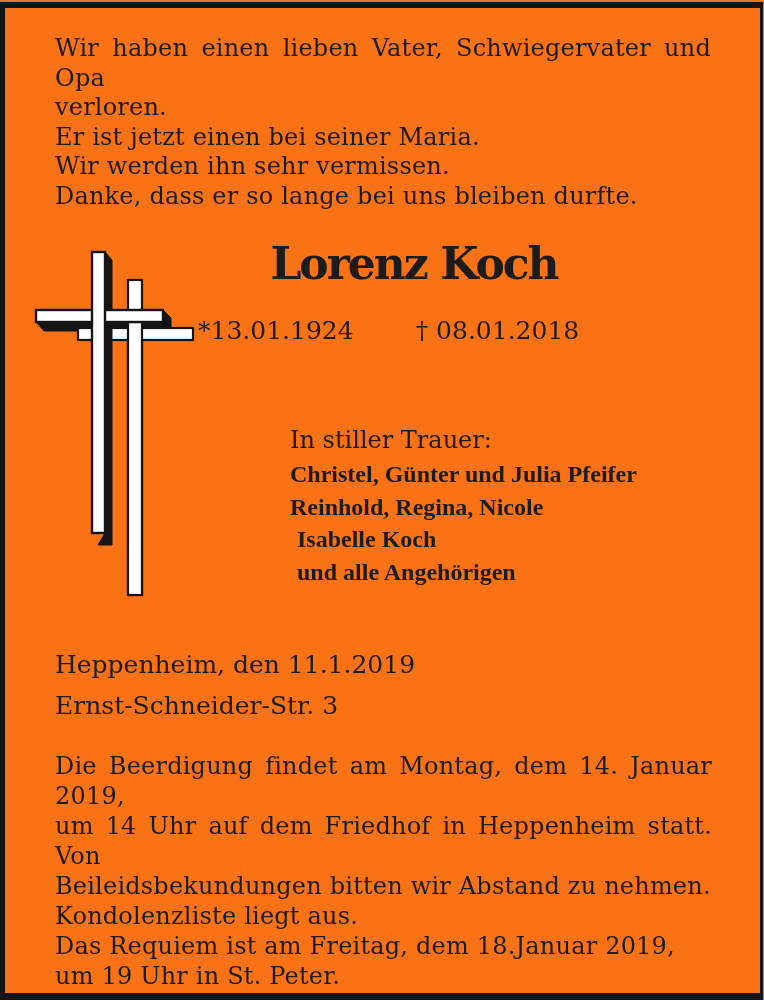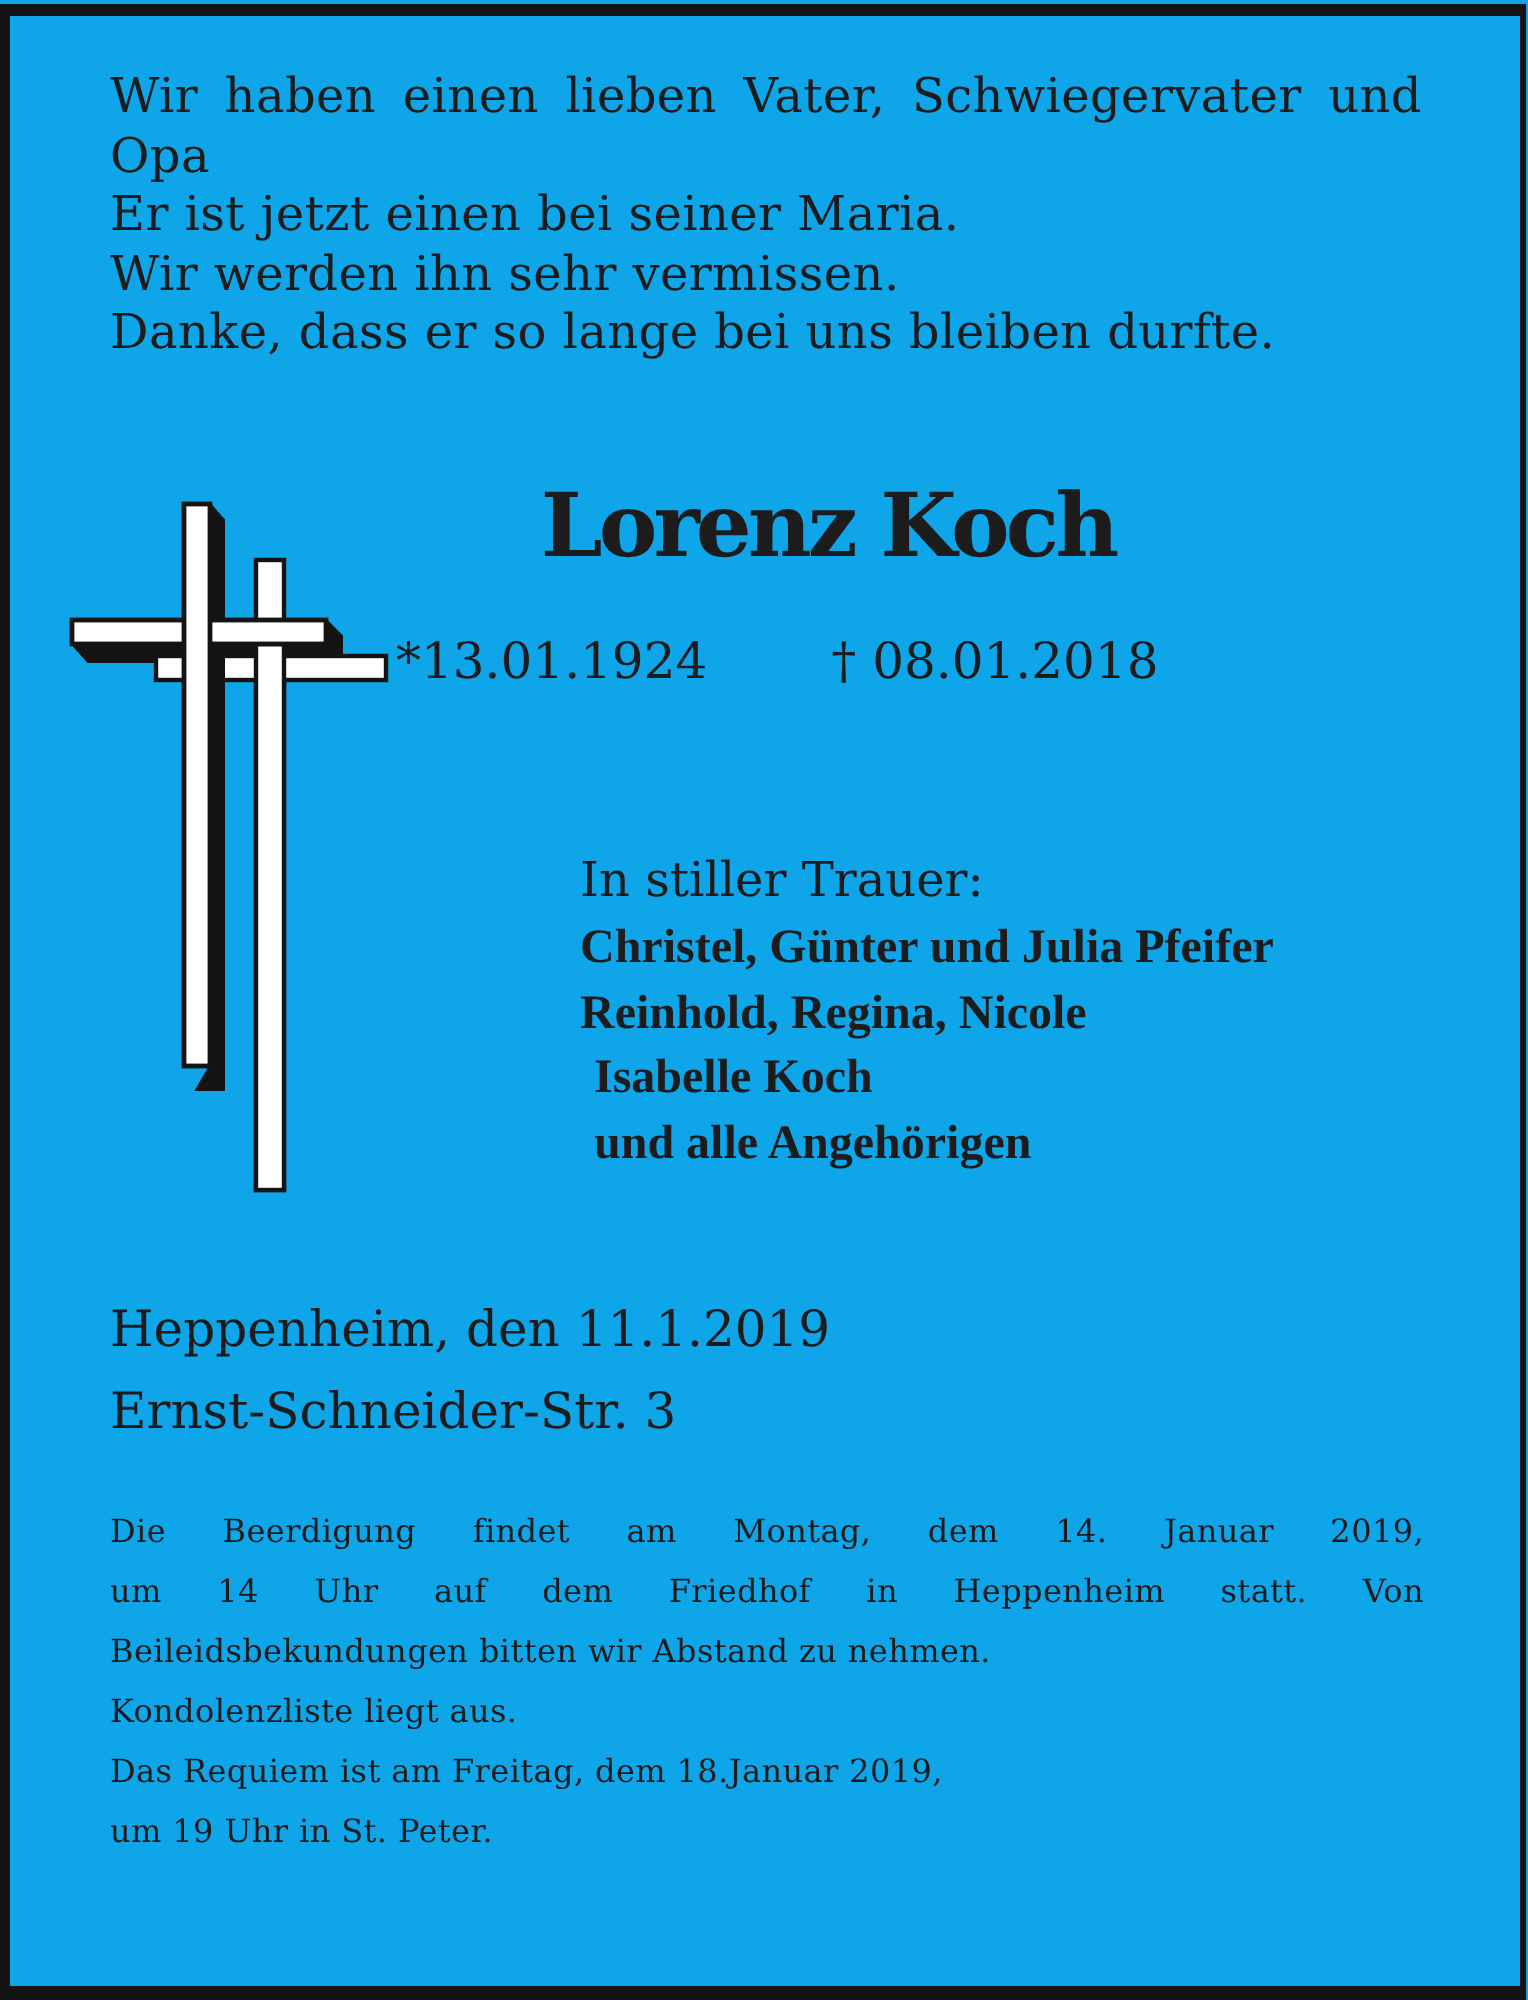--- a/index.html
+++ b/index.html
@@ -1,20 +1,20 @@
 <!DOCTYPE html>
 <html><head>
 <meta charset="utf-8">
 <style>
   html, body { margin: 0; padding: 0; background: #ffffff; }
   .page {
     position: relative;
     width: 764px;
     height: 1000px;
-    background: #0ea5e9;
+    background: #f97316;
     font-family: "DejaVu Serif", serif;
     color: #1c1c1c;
     overflow: hidden;
   }
   
   .frame {
     position: absolute;
     left: 0; top: 2px; right: 1px; bottom: 0;
     border: solid #141414;
     border-width: 6px 3px 7px 5px;
@@ -47,33 +47,34 @@
   }
   .mourning { position: absolute; left: 290px; top: 426px; }
   .mourning-heading { font-size: 24px; margin-bottom: 4px; }
   .mourner { font-size: 24px; font-weight: bold; line-height: 32.5px; font-family: Liberation Serif, serif; }
   .mourner.indent { padding-left: 7px; }
   .place-block { position: absolute; left: 55px; top: 650px; font-size: 25px; line-height: 30px; }
   .place-block .address-line { margin-top: 11px; }
   .funeral {
     position: absolute;
     left: 55px; top: 751px; width: 657px;
-    font-size: 16px; line-height: 30px;
+    font-size: 24px; line-height: 30px;
     letter-spacing: 0.2px;
   }
 </style>
 </head>
 <body>
 
 <div class="page">
 
   <div class="frame"></div>
 
   <div class="intro">
     <div class="justify">Wir haben einen lieben Vater, Schwiegervater und Opa</div>
+    <div>verloren.</div>
     <div>Er ist jetzt einen bei seiner Maria.</div>
     <div>Wir werden ihn sehr vermissen.</div>
     <div>Danke, dass er so lange bei uns bleiben durfte.</div>
   </div>
 
   <div class="cross-wrap">
     <svg width="170" height="352" viewBox="0 0 170 352" xmlns="http://www.w3.org/2000/svg">
 
       <rect x="100" y="34" width="14" height="315" fill="#ffffff" stroke="#141414" stroke-width="2.2"></rect>
 

